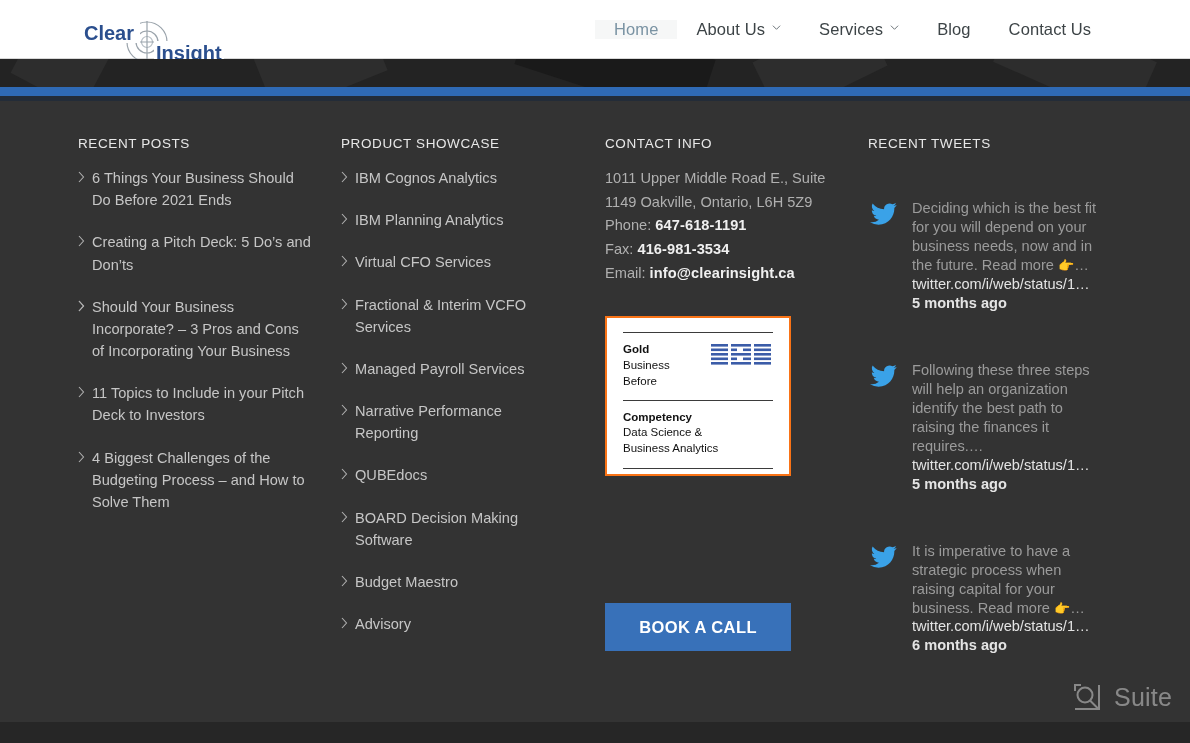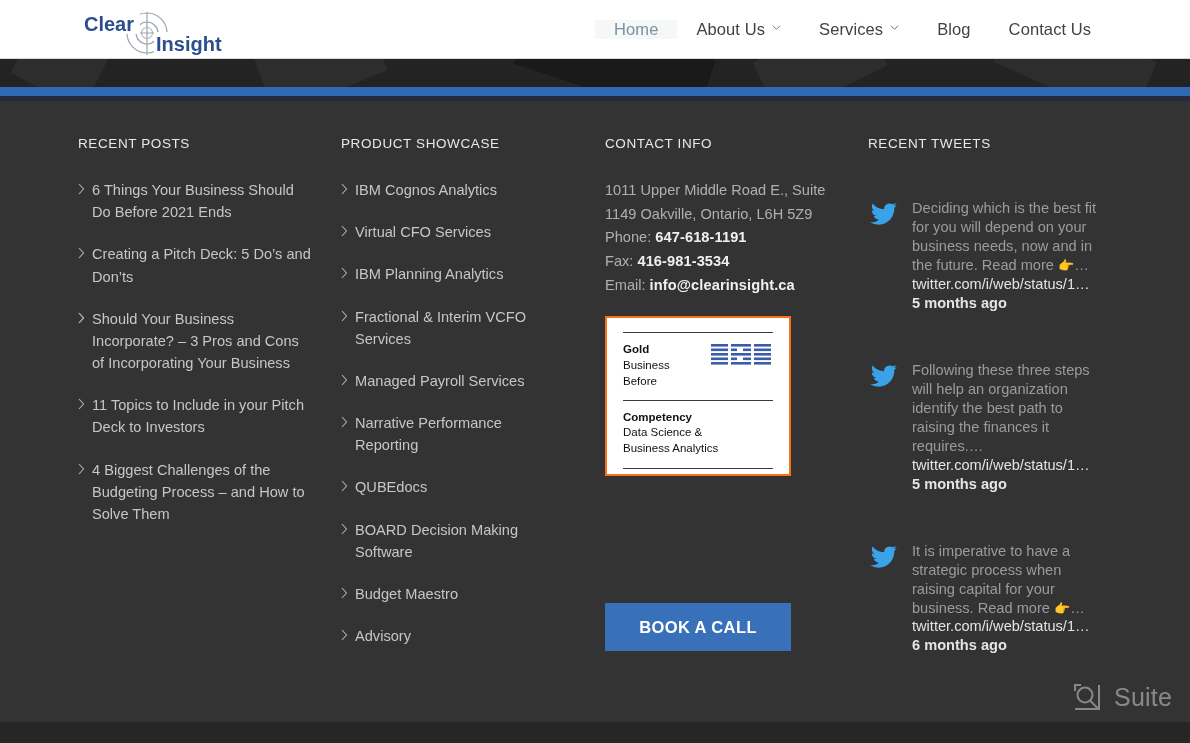--- a/index.html
+++ b/index.html
@@ -13,21 +13,21 @@
 
   
   .header {
     position: absolute; left: 0; top: 0;
     width: 1190px; height: 59px;
     background: #ffffff;
     border-bottom: 1px solid #d8d8d8;
     display: flex; align-items: center;
   }
   .logo-wrap {
-    position: absolute; left: 78px; top: 12px;
+    position: absolute; left: 78px; top: 21px;
     width: 146px; height: 44px;
   }
   .logo-svg { display: block; }
 
   .nav {
     position: absolute; left: 595px; top: 0;
     height: 58px;
     display: flex; align-items: center;
   }
   .nav-item {
@@ -92,21 +92,21 @@
   .col-posts    { left: 78px;  width: 235px; }
   .col-products { left: 341px; width: 225px; }
   .col-contact  { left: 605px; width: 235px; }
   .col-tweets   { left: 868px; width: 235px; }
 
   .col-title {
     font-size: 13.5px;
     letter-spacing: .6px;
     color: #e8e8e8;
     text-transform: uppercase;
-    margin-bottom: 28px;
+    margin-bottom: 16px;
   }
 
   
   .clist { list-style: none; }
   .clist li {
     position: relative;
     padding-left: 14px;
     margin-bottom: 20px;
     font-size: 14.6px;
     line-height: 1.52;
@@ -338,29 +338,29 @@
               </svg>
           </span>
           <span>IBM Cognos Analytics</span>
         </li>
         <li>
           <span class="chev">
             <svg width="7" height="12" viewBox="0 0 7 12">
                 <path d="M1 1 L5.5 6 L1 11" stroke="#b0b0b0" stroke-width="1.1" fill="none"></path>
               </svg>
           </span>
+          <span>IBM Planning Analytics</span>
+        </li>
+        <li>
+          <span class="chev">
+            <svg width="7" height="12" viewBox="0 0 7 12">
+                <path d="M1 1 L5.5 6 L1 11" stroke="#b0b0b0" stroke-width="1.1" fill="none"></path>
+              </svg>
+          </span>
           <span>Virtual CFO Services</span>
-        </li>
-        <li>
-          <span class="chev">
-            <svg width="7" height="12" viewBox="0 0 7 12">
-                <path d="M1 1 L5.5 6 L1 11" stroke="#b0b0b0" stroke-width="1.1" fill="none"></path>
-              </svg>
-          </span>
-          <span>IBM Planning Analytics</span>
         </li>
         <li>
           <span class="chev">
             <svg width="7" height="12" viewBox="0 0 7 12">
                 <path d="M1 1 L5.5 6 L1 11" stroke="#b0b0b0" stroke-width="1.1" fill="none"></path>
               </svg>
           </span>
           <span>Fractional &amp; Interim VCFO Services</span>
         </li>
         <li>

